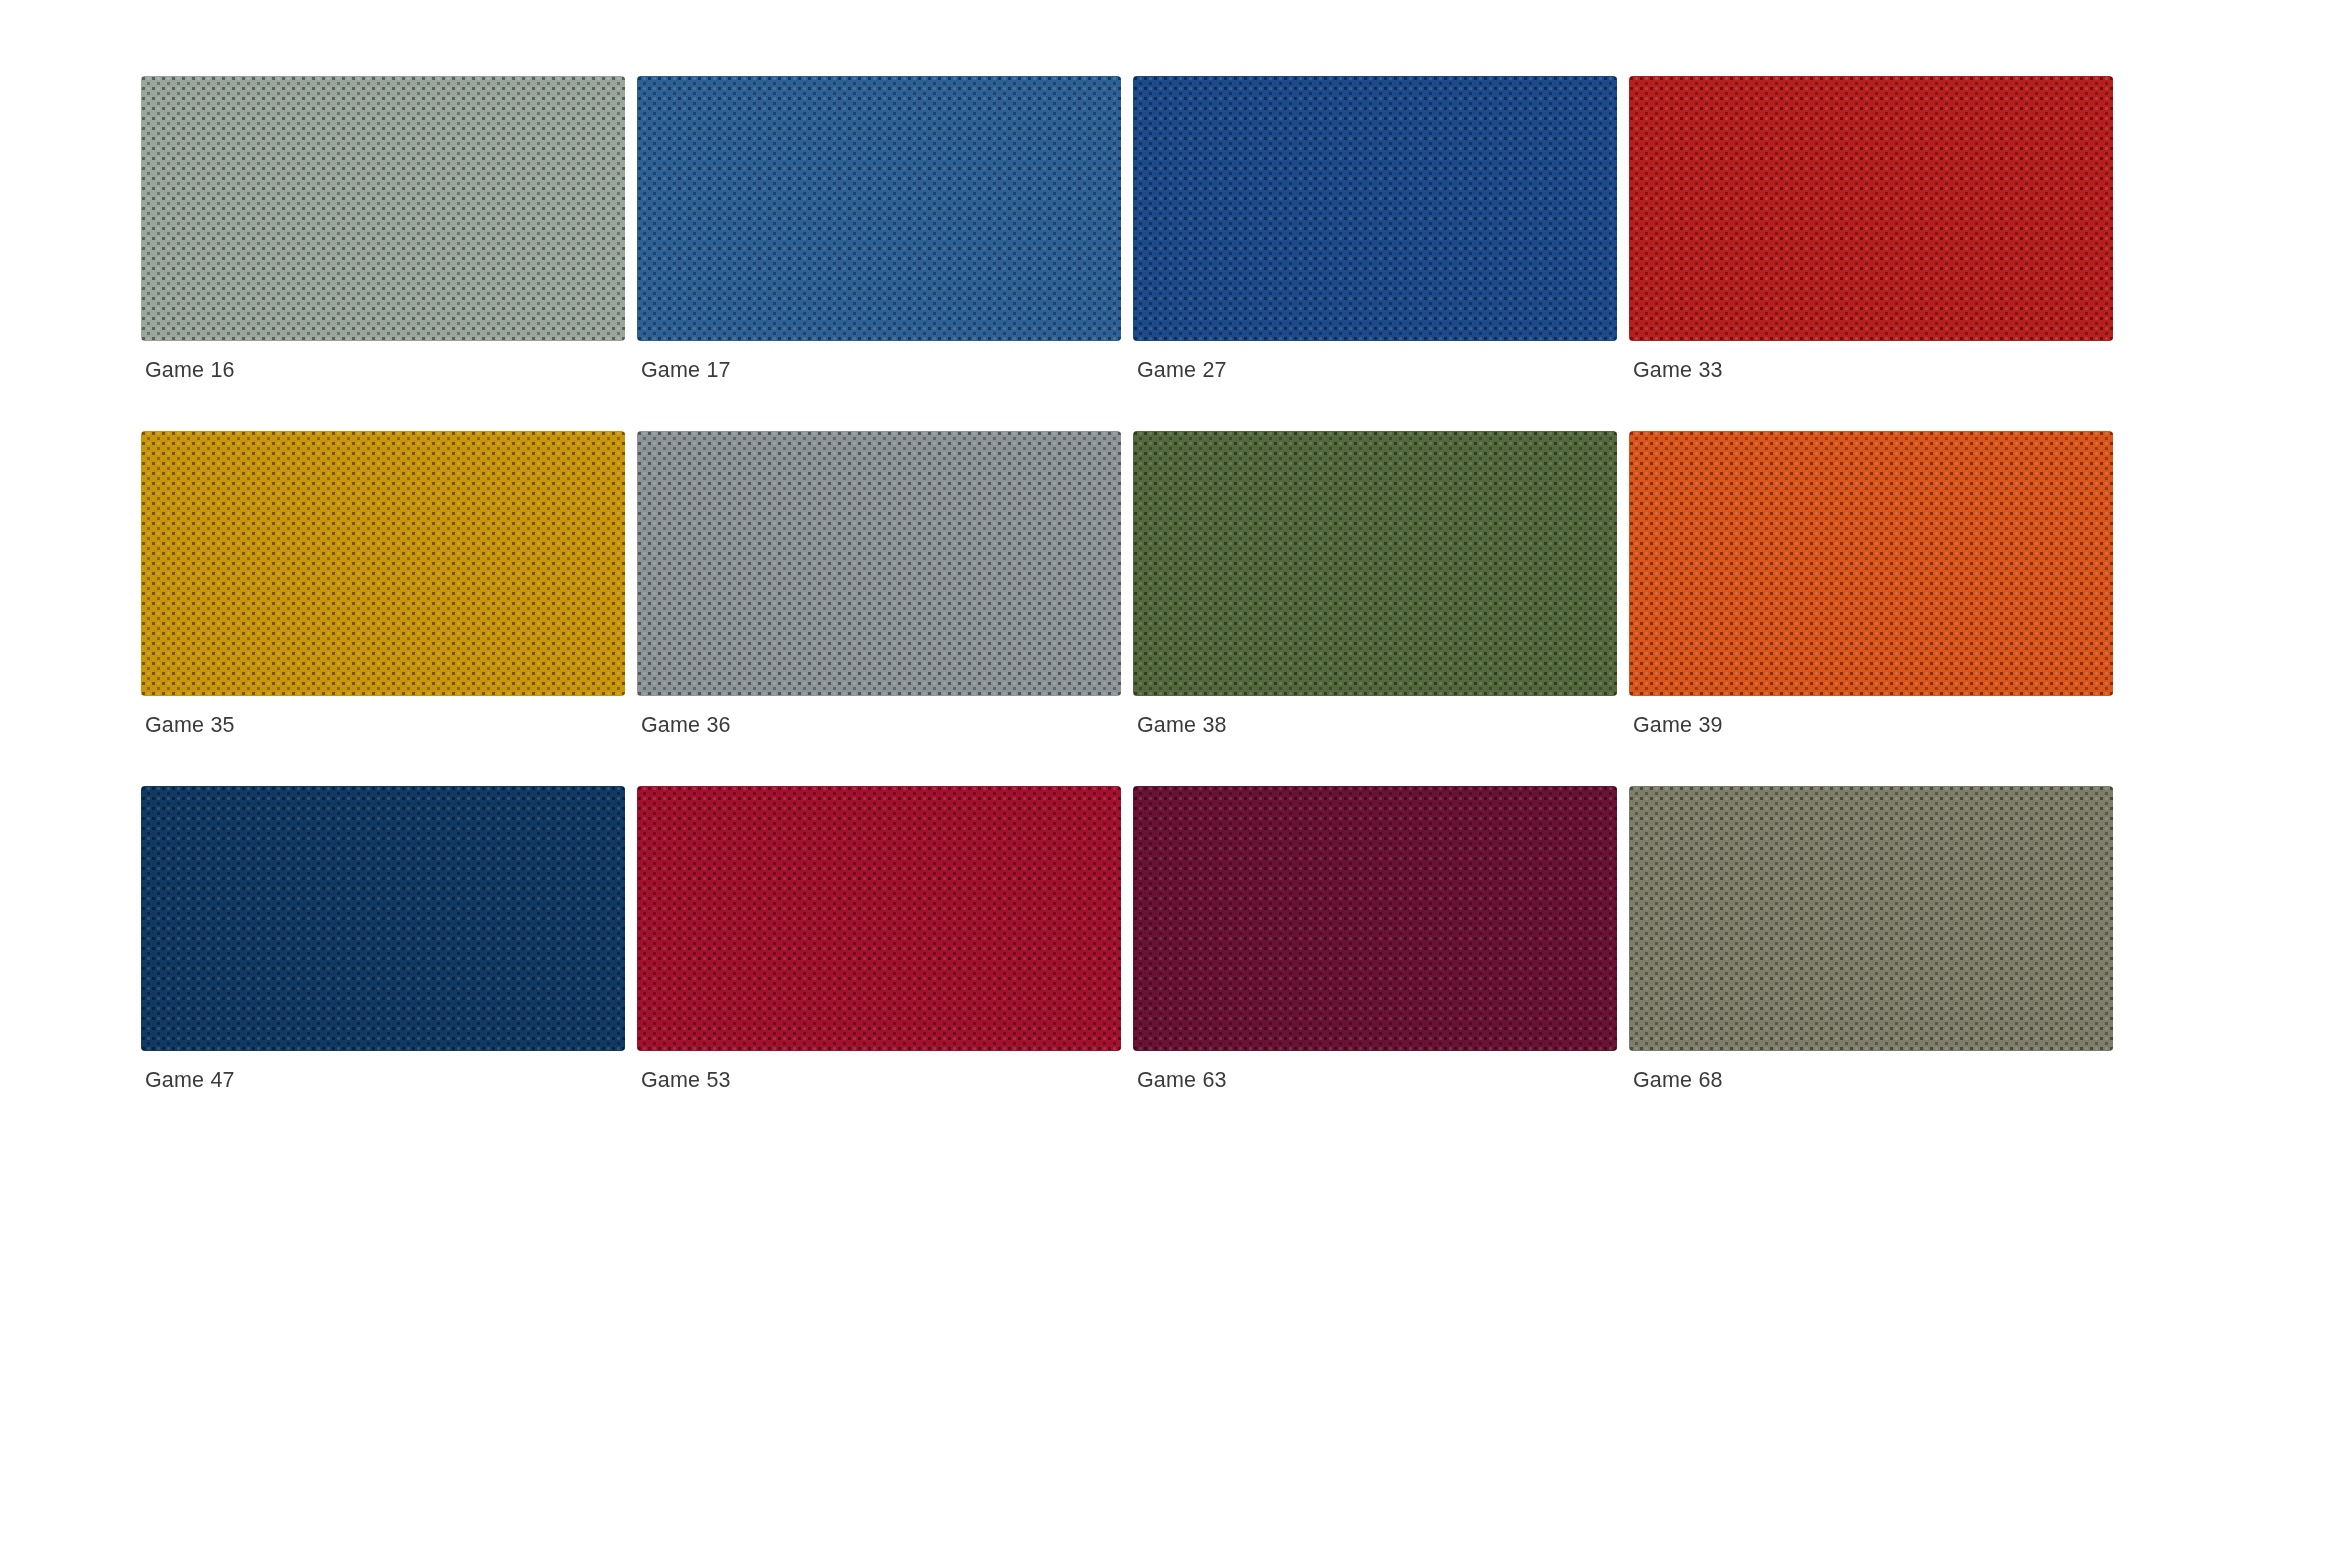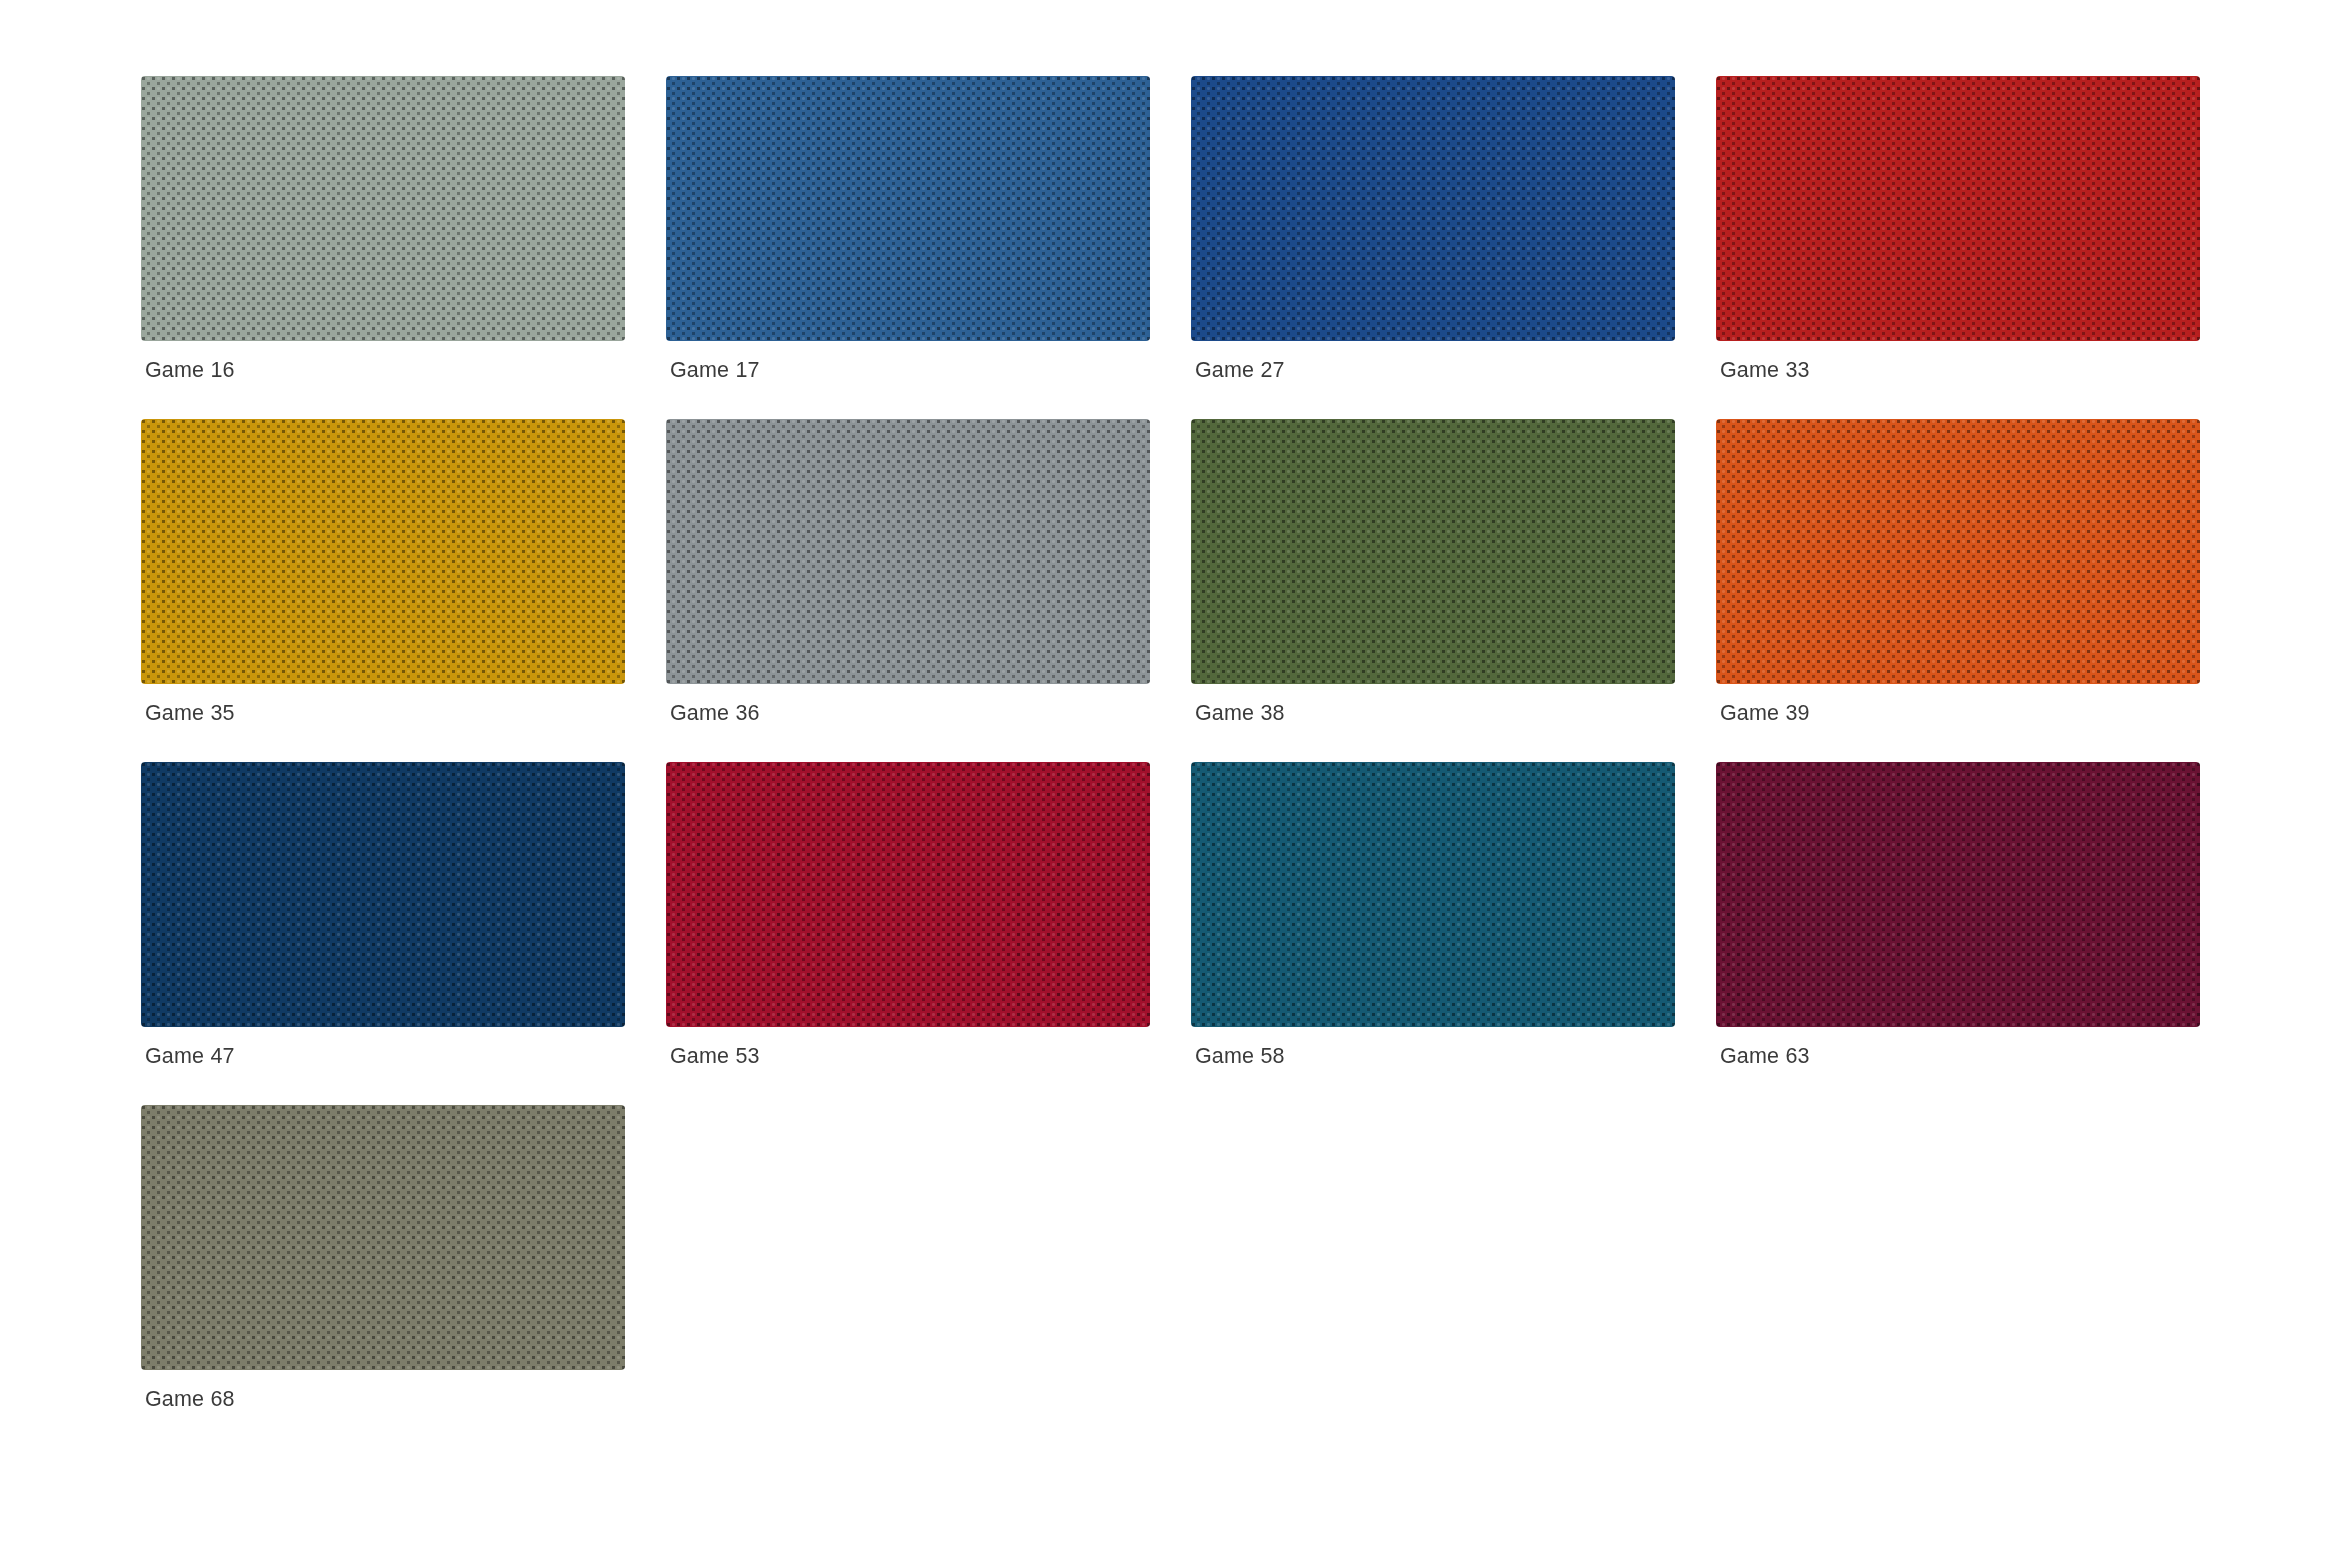--- a/index.html
+++ b/index.html
@@ -18,20 +18,21 @@
   #swatch-grid {
     position: absolute;
     left: 141px;
     top: 76px;
     width: 2058px;
     display: grid;
     grid-template-columns: repeat(4, 484px);
     grid-template-rows: repeat(4, 343px);
     column-gap: 41px;
     row-gap: 0px;
+    gap: 12px;
   }
 
   .swatch-cell {
     position: relative;
     width: 484px;
   }
 
   .swatch-tile {
     position: relative;
     width: 484px;
@@ -115,24 +116,20 @@
     </div>
     <div class="swatch-cell">
       <div class="swatch-tile" style="background-color: rgb(16, 58, 99);"></div>
       <div class="swatch-label">Game 47</div>
     </div>
     <div class="swatch-cell">
       <div class="swatch-tile" style="background-color: rgb(161, 16, 44);"></div>
       <div class="swatch-label">Game 53</div>
     </div>
     <div class="swatch-cell">
-      <div class="swatch-tile" style="background-color: rgb(21, 90, 115);"></div>
-      <div class="swatch-label">Game 58</div>
-    </div>
-    <div class="swatch-cell">
       <div class="swatch-tile" style="background-color: rgb(106, 18, 51);"></div>
       <div class="swatch-label">Game 63</div>
     </div>
     <div class="swatch-cell">
       <div class="swatch-tile" style="background-color: rgb(125, 125, 106);"></div>
       <div class="swatch-label">Game 68</div>
     </div>
   </div>
 
 

